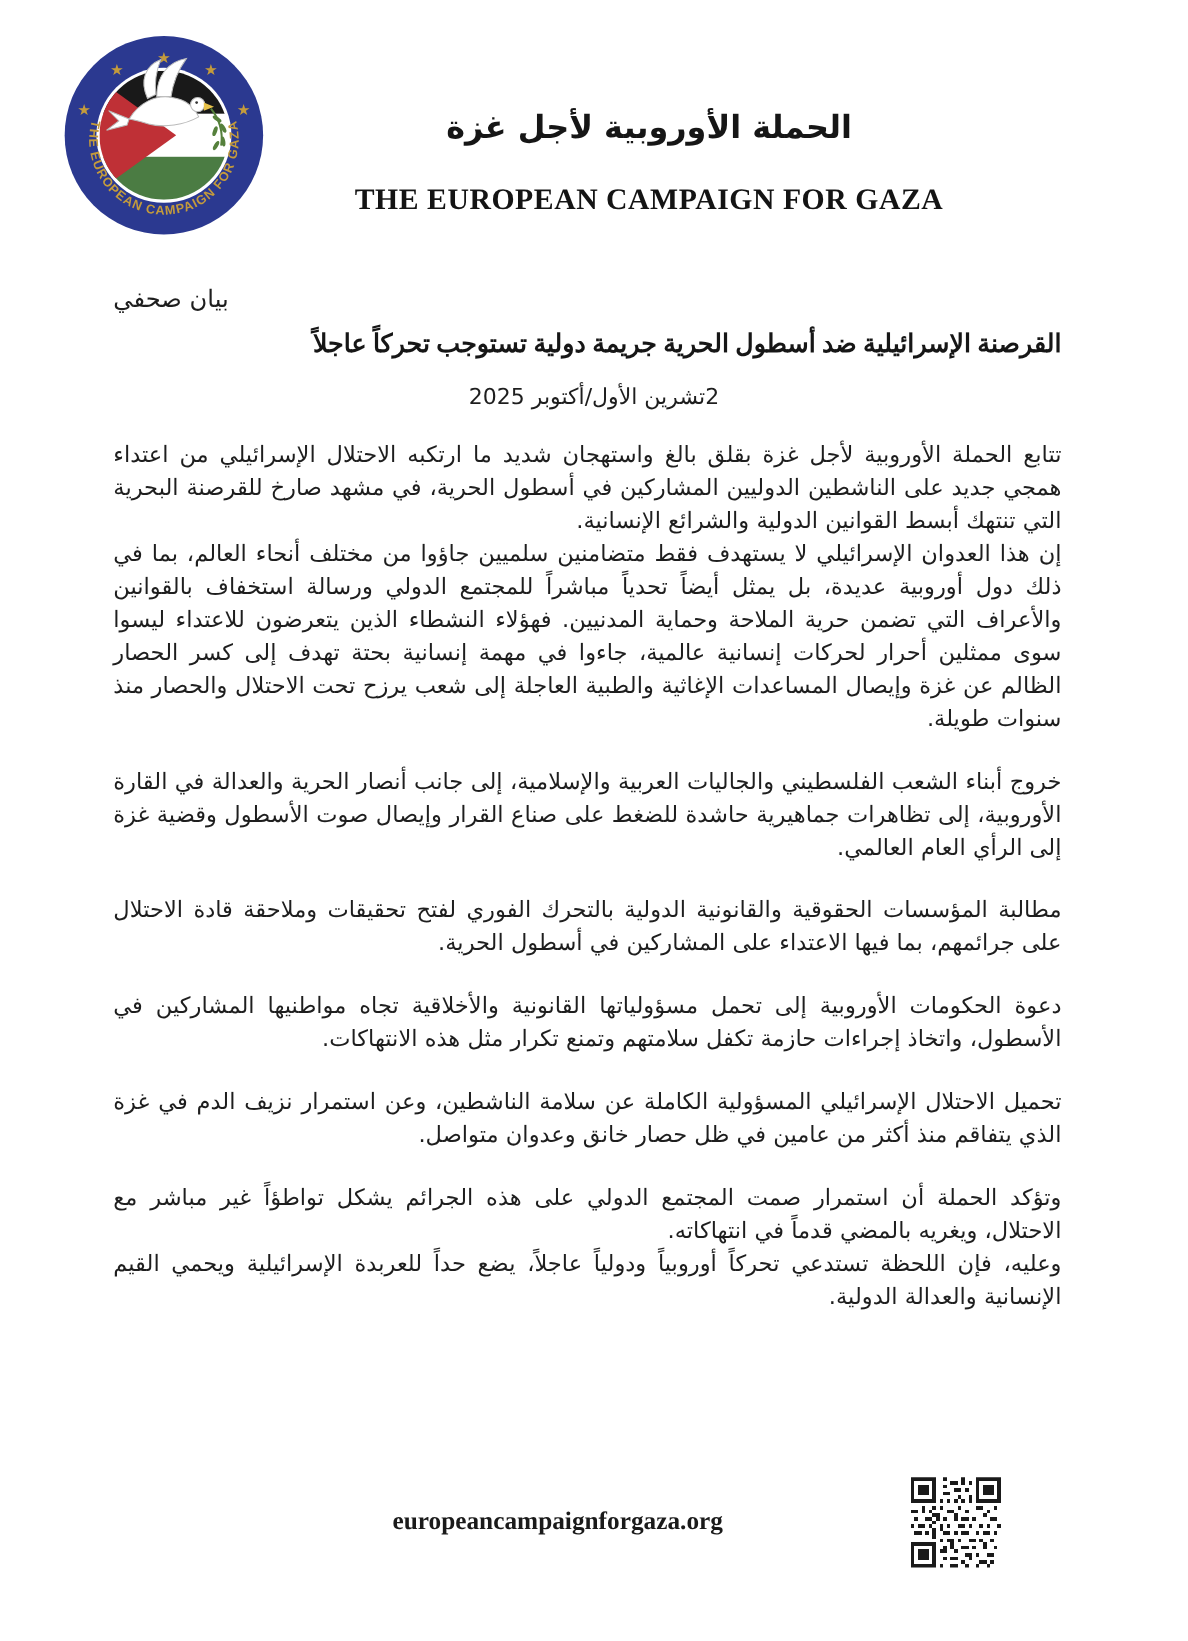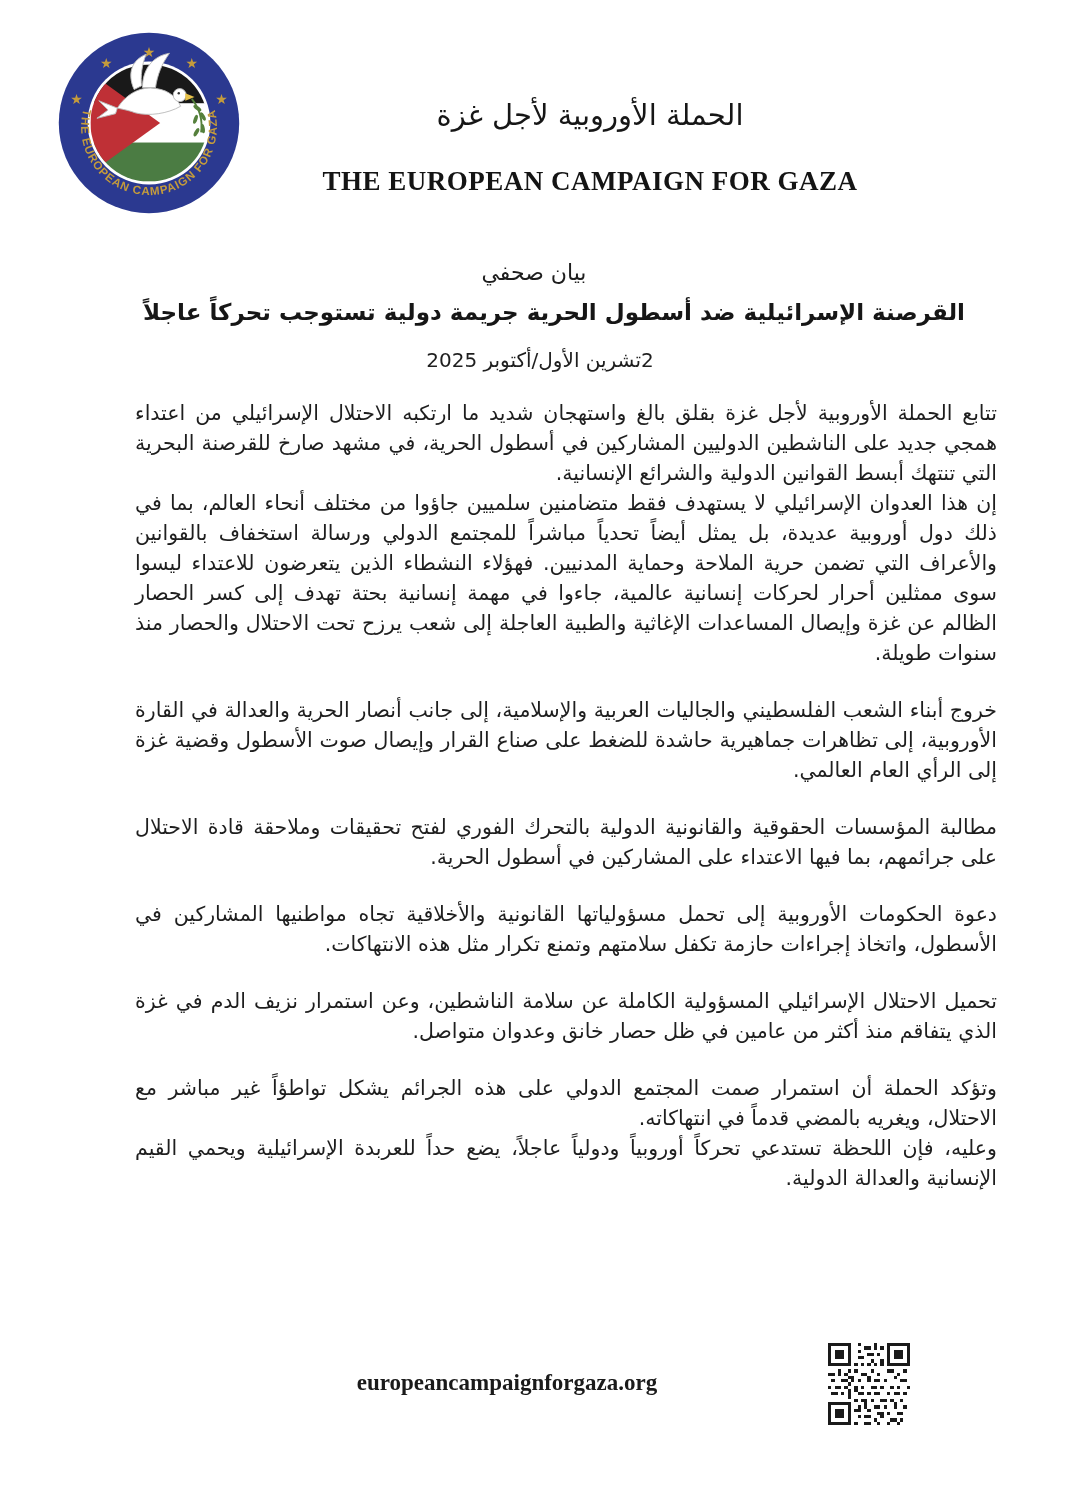--- a/index.html
+++ b/index.html
@@ -2,36 +2,36 @@
 <html lang="ar"><head>
 <meta charset="utf-8">
 <style>
   html,body{margin:0;padding:0;background:#ffffff;}
   .page{position:relative;width:1080px;height:1492px;background:#ffffff;overflow:hidden;
         font-family:"DejaVu Sans",sans-serif;color:#1e1e1e;}
 
   
   .logo-box{position:absolute;left:56px;top:30px;width:186px;height:186px;}
   .title-ar{position:absolute;left:100px;top:98px;width:980px;text-align:center;
-            direction:rtl;font-size:29px;color:#161616;}
+            direction:rtl;font-size:29px;color:#161616;font-weight:bold;}
   .title-en{position:absolute;left:100px;top:166px;width:980px;text-align:center;
             font-family:"Liberation Serif",serif;font-weight:bold;font-size:27px;
             color:#141414;letter-spacing:.5px;}
 
   
   .press-type{position:absolute;left:103px;top:260px;width:862px;direction:rtl;
-              text-align:center;font-size:22px;}
+              text-align:left;font-size:22px;}
   .headline{position:absolute;left:103px;top:299px;width:862px;direction:rtl;
-            text-align:right;font-weight:bold;font-size:23px;color:#161616;}
+            text-align:right;font-weight:bold;font-size:23px;color:#161616;font-family:Liberation Serif, serif;}
   .dateline{position:absolute;left:60px;top:348px;width:960px;direction:rtl;
             text-align:center;font-size:20px;}
 
   
   .body-text{position:absolute;left:103px;top:398px;width:862px;direction:rtl;
-             text-align:justify;font-size:20.5px;line-height:30px;color:#1e1e1e;margin-left:32px;}
+             text-align:justify;font-size:20.5px;line-height:30px;color:#1e1e1e;}
   .body-text p{margin:0;}
   .body-text p.gap{margin-top:27px;}
 
   
   .footer-url{position:absolute;left:0;top:1370px;width:1014px;text-align:center;
               font-family:"Liberation Serif",serif;font-weight:bold;font-size:23px;
               color:#1a1a1a;}
   .qr-box{position:absolute;left:828px;top:1343px;width:82px;height:82px;}
 </style>
 </head>

